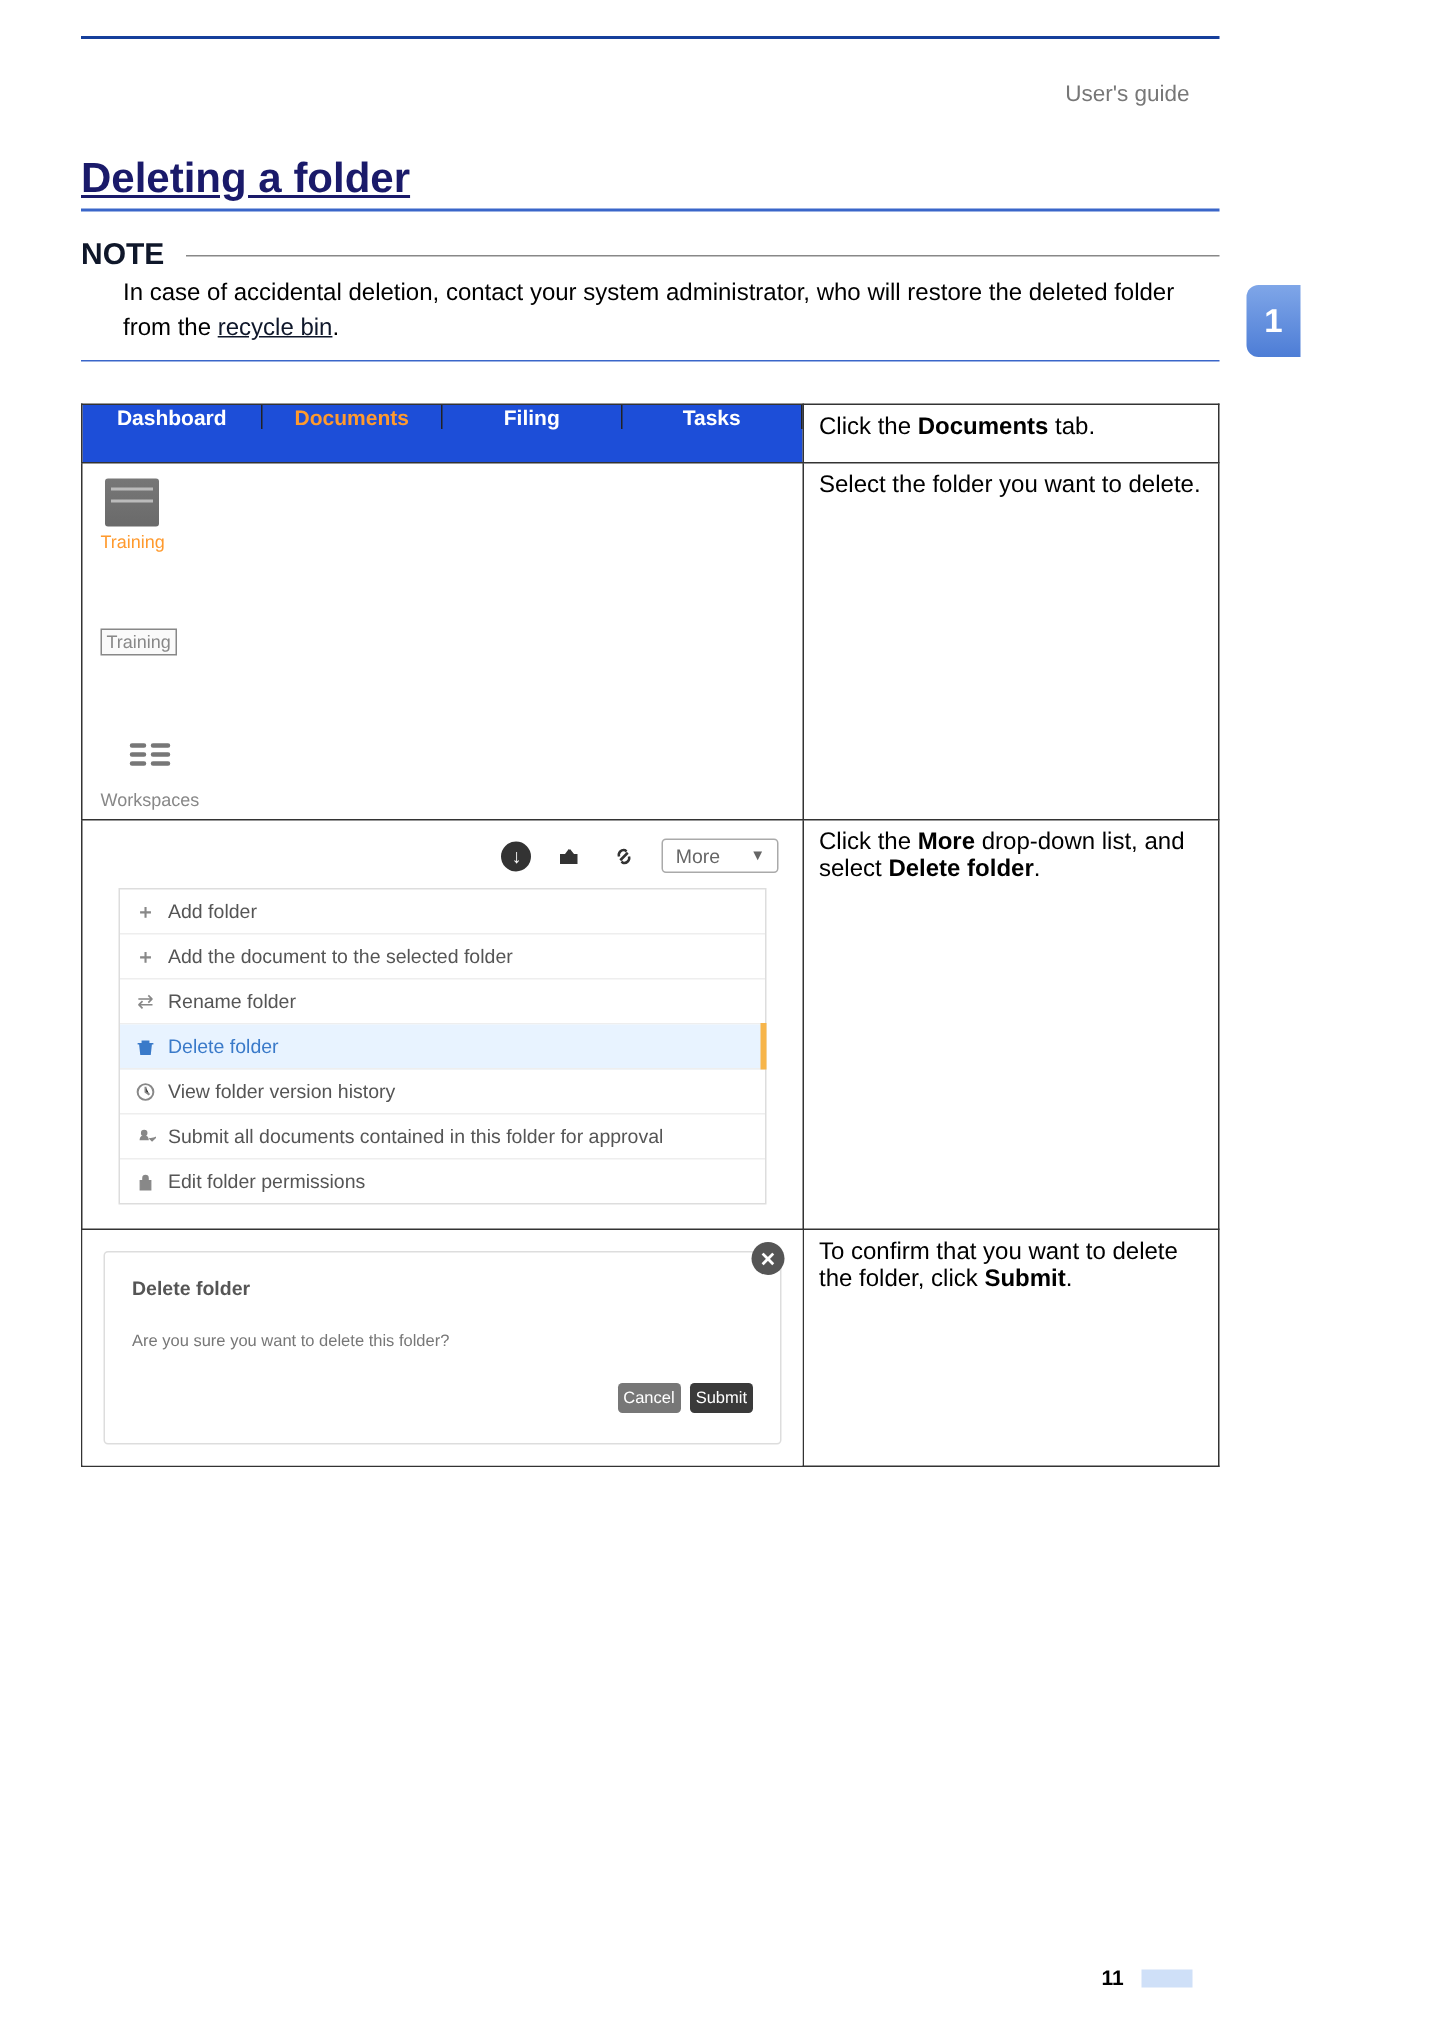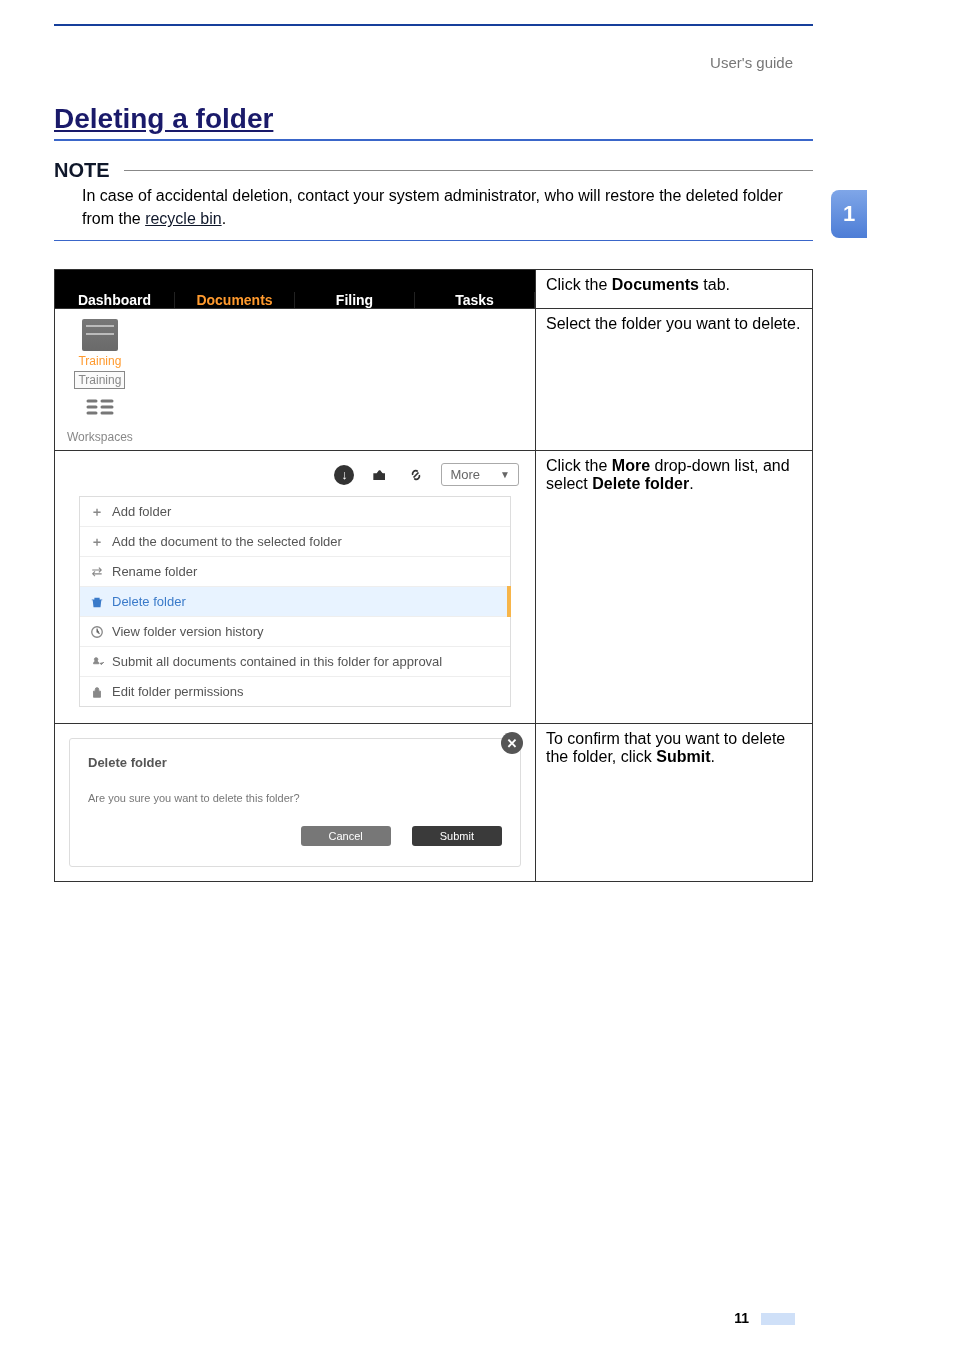--- a/index.html
+++ b/index.html
@@ -97,23 +97,23 @@
   }
   table.steps td.imgcell {
     width: 480px;
     padding: 0;
   }
   b { font-weight: bold; }
 
   
   .tabbar {
     display: flex;
-    background: #000000;
+    background: #1d4ed8;
     height: 38px;
-    align-items: flex-end;
+    align-items: flex-start;
     font-family: Arial, sans-serif;
   }
   .tabbar .tab {
     flex: 1;
     color: #fff;
     font-size: 14px;
     font-weight: bold;
     display: flex;
     align-items: center;
     justify-content: center;
@@ -267,25 +267,24 @@
     margin-bottom: 22px;
   }
   .dialog-btns {
     display:flex;
     justify-content:flex-end;
     gap:6px;
   }
   .dbtn {
     font-size:11px;
     color:#fff;
-    padding:4px 28px;
+    padding:4px 4px;
     border-radius:3px;
     border:none;
     cursor:pointer;
-    margin-left:15px;
   }
   .dbtn.cancel { background:#777; }
   .dbtn.submit { background:#3a3a3a; }
 
   .pagenum {
     position: absolute;
     bottom: 22px;
     right: 72px;
     font-size: 14px;
     font-weight: bold;
@@ -337,21 +336,21 @@
         </div>
       </td>
       <td>
         <span>Click the </span><b>Documents</b><span> tab.</span>
       </td>
     </tr>
 
     <tr>
       <td class="imgcell">
         <div class="foldercell">
-          <div style="display:flex; flex-direction:column; align-items:center;">
+          <div style="display:flex; flex-direction:column; align-items:flex-start;gap:48px;">
             <div class="folder-item">
               <div class="folder-icon"></div>
               <span style="color:#ff9a2e;">Training</span>
             </div>
             <div class="folder-item selected" style="margin-top:3px;">
               <span>Training</span>
             </div>
             <div class="folder-item" style="margin-top:6px;">
               <div class="workspace-icon">
                 <svg viewBox="0 0 36 32">

